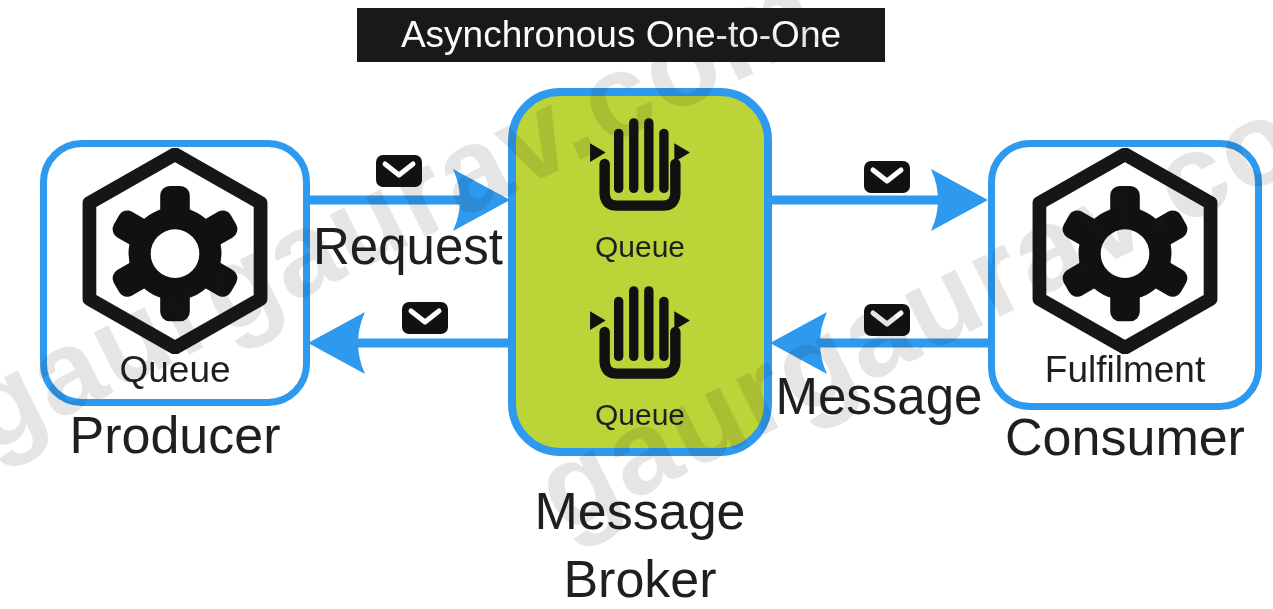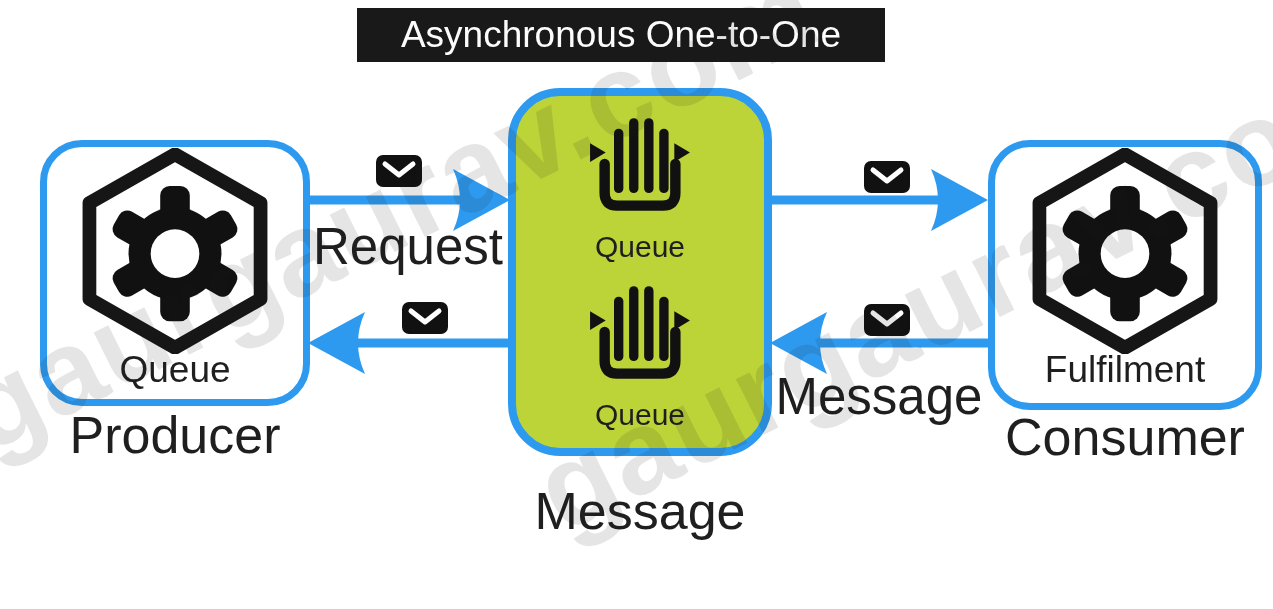--- a/index.html
+++ b/index.html
@@ -102,20 +102,21 @@
       <rect x="25" y="12" width="9" height="62" rx="4.5"></rect>
       <rect x="39.5" y="2" width="9" height="72" rx="4.5"></rect>
       <rect x="54" y="2" width="9" height="72" rx="4.5"></rect>
       <rect x="68.5" y="12" width="9" height="62" rx="4.5"></rect>
     </g>
     <path d="M 16 46 L 16 74 Q 16 86 28 86 L 72 86 Q 84 86 84 74 L 84 46" fill="none" stroke="#111111" stroke-width="10" stroke-linecap="round"></path>
   </svg>
   <div class="lbl queue-label" style="left:518px;top:394px;width:244px;">Queue</div>
 
   <div class="lbl caption" style="left:458px;top:486px;width:364px;">Message</div>
+  <div class="lbl caption" style="left:458px;top:554px;width:364px;">Broker</div>
 
   <div class="node-box consumer-box"></div>
   <svg class="abs" style="left:1017px;top:148px;" width="216" height="206" viewBox="0 0 200 195">
     <polygon points="100,6 181,52 181,143 100,189 19,143 19,52" fill="none" stroke="#161616" stroke-width="13" stroke-linejoin="round"></polygon>
     <g transform="translate(100,100)">
       <g fill="#111111">
         <rect x="-14" y="-64" width="28" height="34" rx="9" transform="rotate(0)"></rect>
         <rect x="-14" y="-64" width="28" height="34" rx="9" transform="rotate(60)"></rect>
         <rect x="-14" y="-64" width="28" height="34" rx="9" transform="rotate(120)"></rect>
         <rect x="-14" y="-64" width="28" height="34" rx="9" transform="rotate(180)"></rect>

